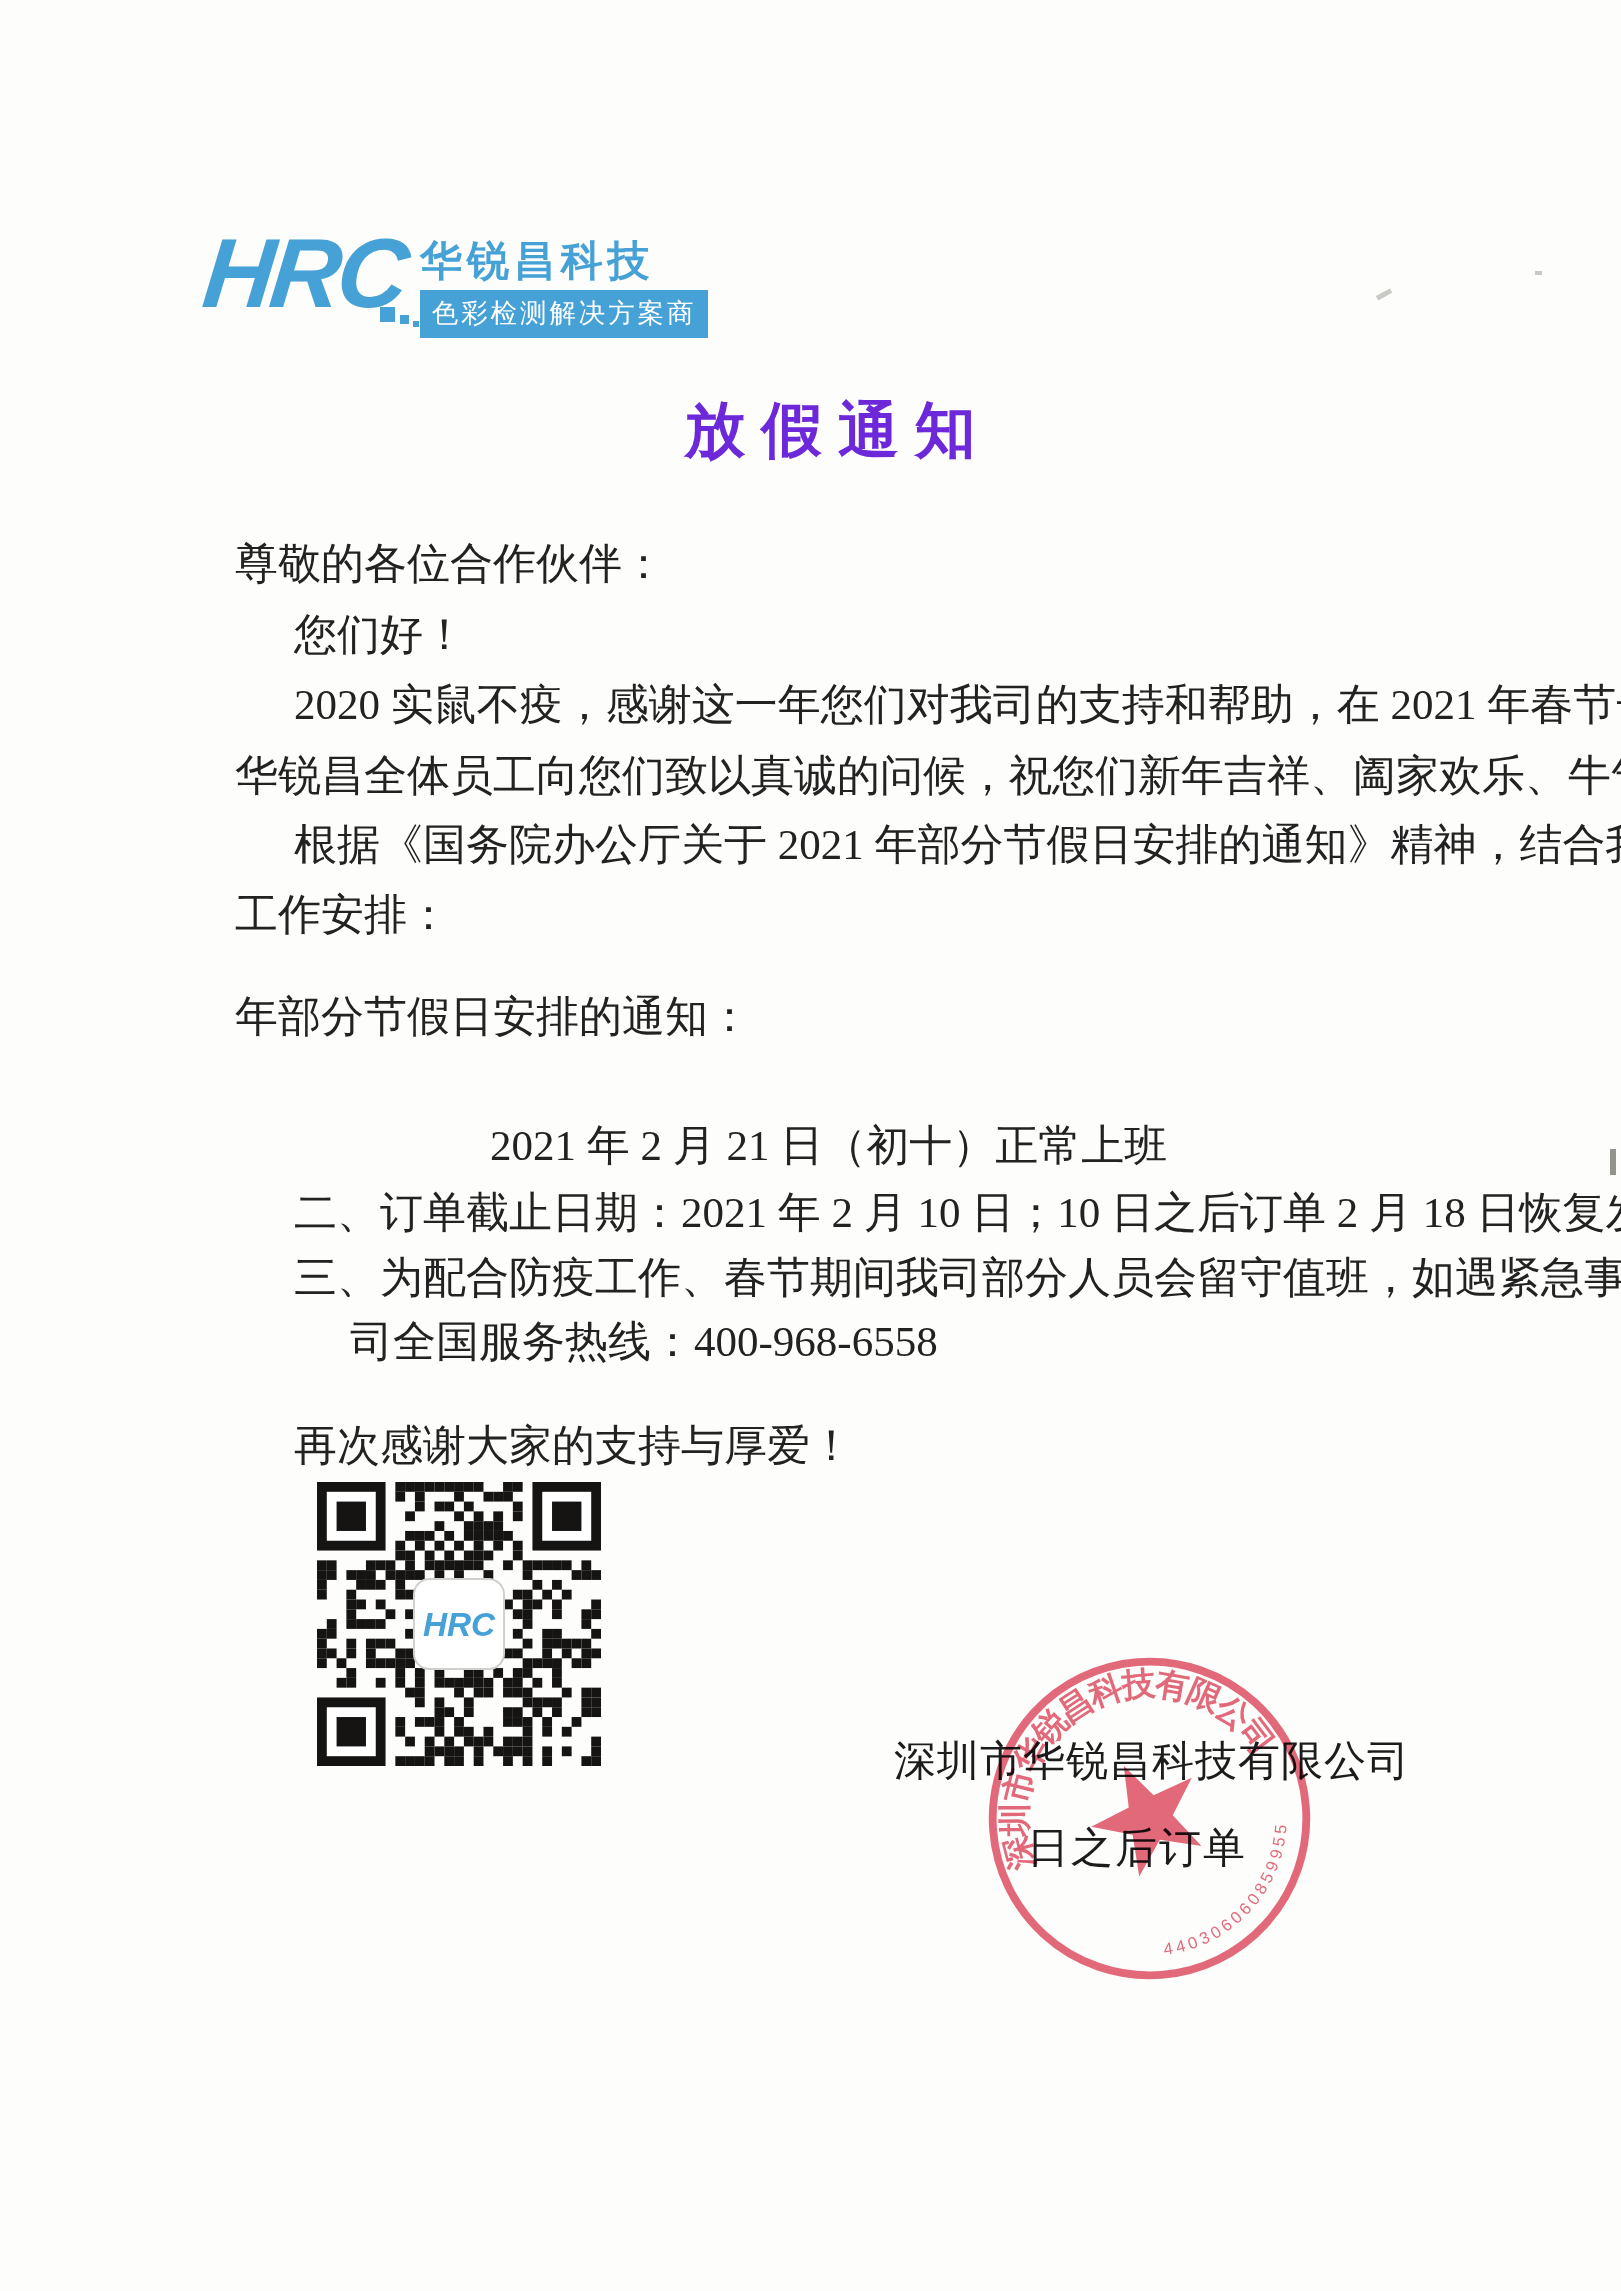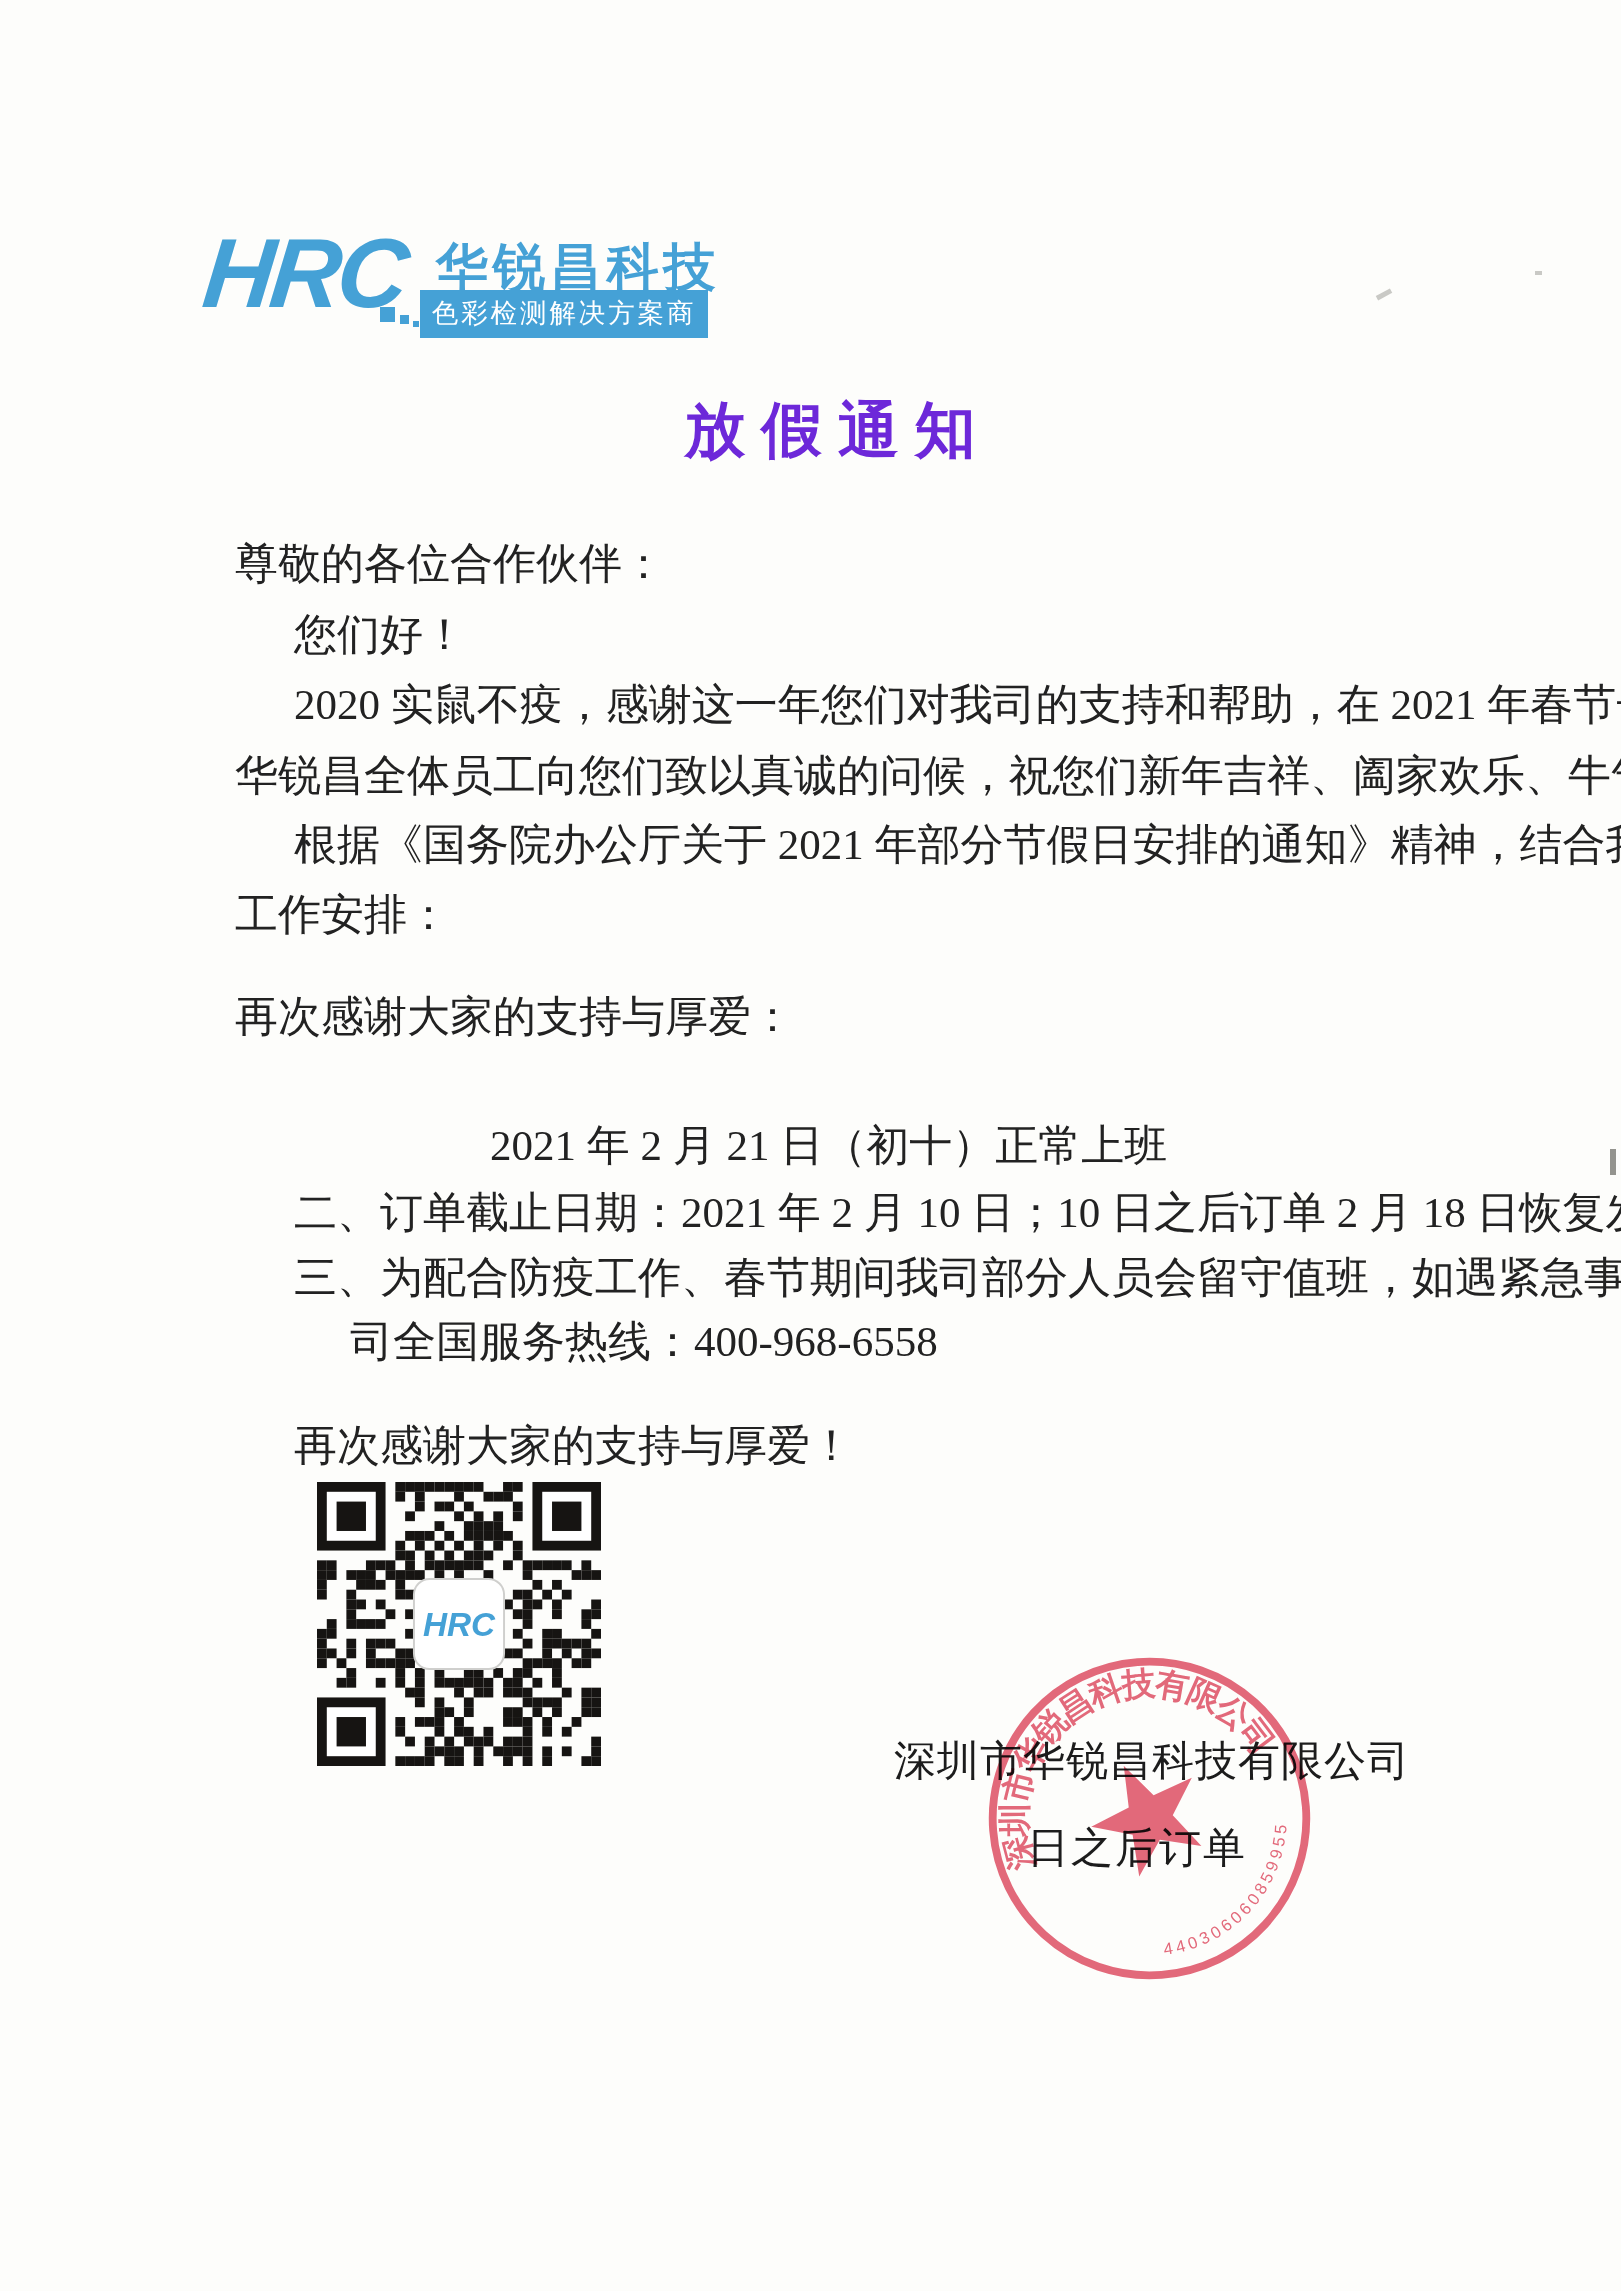--- a/index.html
+++ b/index.html
@@ -7,22 +7,22 @@
         font-family:"Liberation Serif","DejaVu Serif",serif;color:#1e1e1e;}
   
   #logo{position:absolute;left:204px;top:231px;width:470px;height:113px;}
   #logo .hrc{position:absolute;left:0;top:-13.7px;font-family:"Liberation Sans","DejaVu Sans",sans-serif;
         font-weight:bold;font-style:italic;font-size:98px;letter-spacing:-3.9px;
         transform:skewX(-6deg);}
   #logo .px1,#logo .px2,#logo .px3{position:absolute;display:block;}
   #logo .px1{left:176px;top:76px;width:14.7px;height:14.7px;}
   #logo .px2{left:196px;top:84px;width:8.8px;height:8.8px;}
   #logo .px3{left:209px;top:90px;width:5.9px;height:5.9px;}
-  .brandname{position:absolute;left:436px;top:233px;font-family:Liberation Sans, sans-serif;
-        font-weight:bold;font-size:52px;letter-spacing:4.9px;}
+  .brandname{position:absolute;left:420px;top:233px;font-family:Liberation Sans, sans-serif;
+        font-weight:bold;font-size:42px;letter-spacing:4.9px;}
   .tagline{position:absolute;left:420px;top:290px;font-family:"Liberation Sans","DejaVu Sans",sans-serif;
         font-size:26.5px;color:#ffffff;padding:4.9px 11.8px 6.9px 11.8px;letter-spacing:2.9px;text-align:center;}
   
   #title{position:absolute;left:0;right:0;top:390px;text-align:center;text-indent:55px;
         font-size:61px;font-weight:bold;letter-spacing:15.7px;color:#6d28d9;}
   
   .bl{position:absolute;font-size:43px;white-space:nowrap;color:#222;}
   .l1{left:235px;top:535px}.l2{left:294px;top:606px}.l3{left:294px;top:676px}
   .l4{left:235px;top:747px}.l5{left:294px;top:816px}.l6{left:235px;top:886px}
   .l7{left:235px;top:988px}.l8{left:294px;top:1052px}.l9{left:490px;top:1117px}
@@ -59,21 +59,21 @@
   <div class="tagline" style="background: rgb(69, 161, 214);">色彩检测解决方案商</div>
 
   <div id="title">放假通知</div>
 
   <div class="bl l1">尊敬的各位合作伙伴：</div>
   <div class="bl l2">您们好！</div>
   <div class="bl l3">2020 实鼠不疫，感谢这一年您们对我司的支持和帮助，在 2021 年春节长假来临之际，</div>
   <div class="bl l4">华锐昌全体员工向您们致以真诚的问候，祝您们新年吉祥、阖家欢乐、牛气冲天。</div>
   <div class="bl l5">根据《国务院办公厅关于 2021 年部分节假日安排的通知》精神，结合我司实际情况与</div>
   <div class="bl l6">工作安排：</div>
-  <div class="bl l7">再次感谢大家的支持与厚爱：</div>
+  <div class="bl l7">年部分节假日安排的通知：</div>
   <div class="bl l9">2021 年 2 月 21 日（初十）正常上班</div>
   <div class="bl l10">二、订单截止日期：2021 年 2 月 10 日；10 日之后订单 2 月 18 日恢复发货。</div>
   <div class="bl l11">三、为配合防疫工作、春节期间我司部分人员会留守值班，如遇紧急事务，您可直拨我</div>
   <div class="bl l12">司全国服务热线：400-968-6558</div>
   <div class="bl l13">再次感谢大家的支持与厚爱！</div>
 
   <div id="qr"><svg width="284" height="284" viewBox="0 0 290 290">
         <rect x="80" y="0" width="10" height="10" fill="#161412"></rect>
         <rect x="90" y="0" width="10" height="10" fill="#161412"></rect>
         <rect x="100" y="0" width="10" height="10" fill="#161412"></rect>

